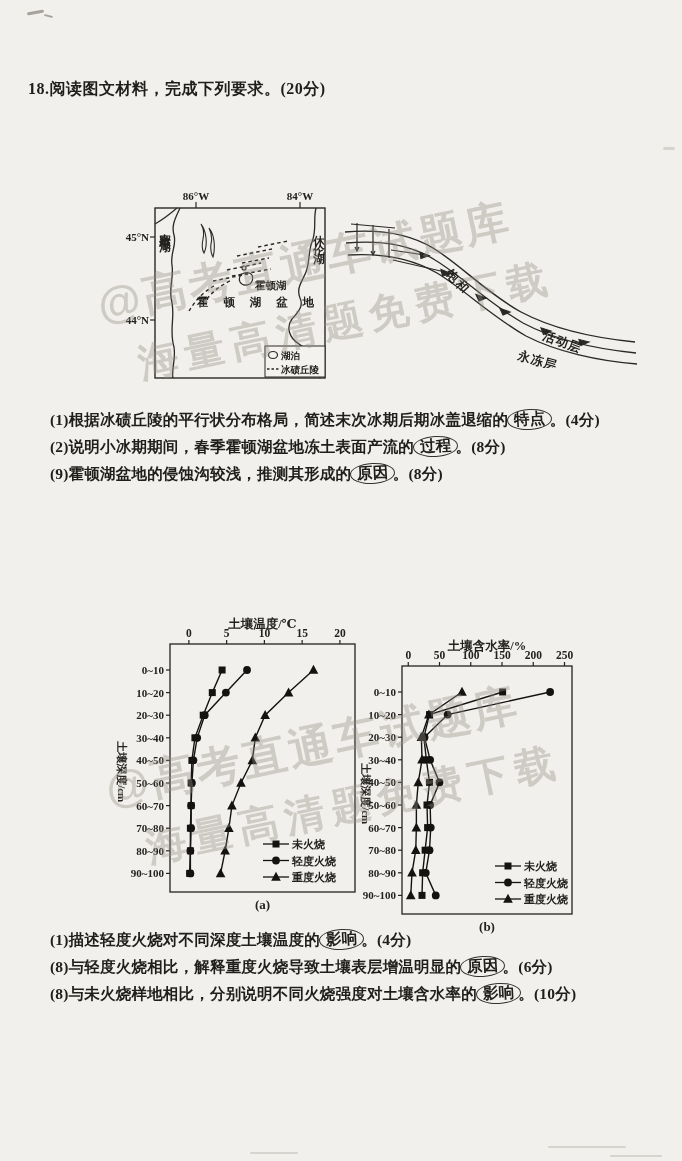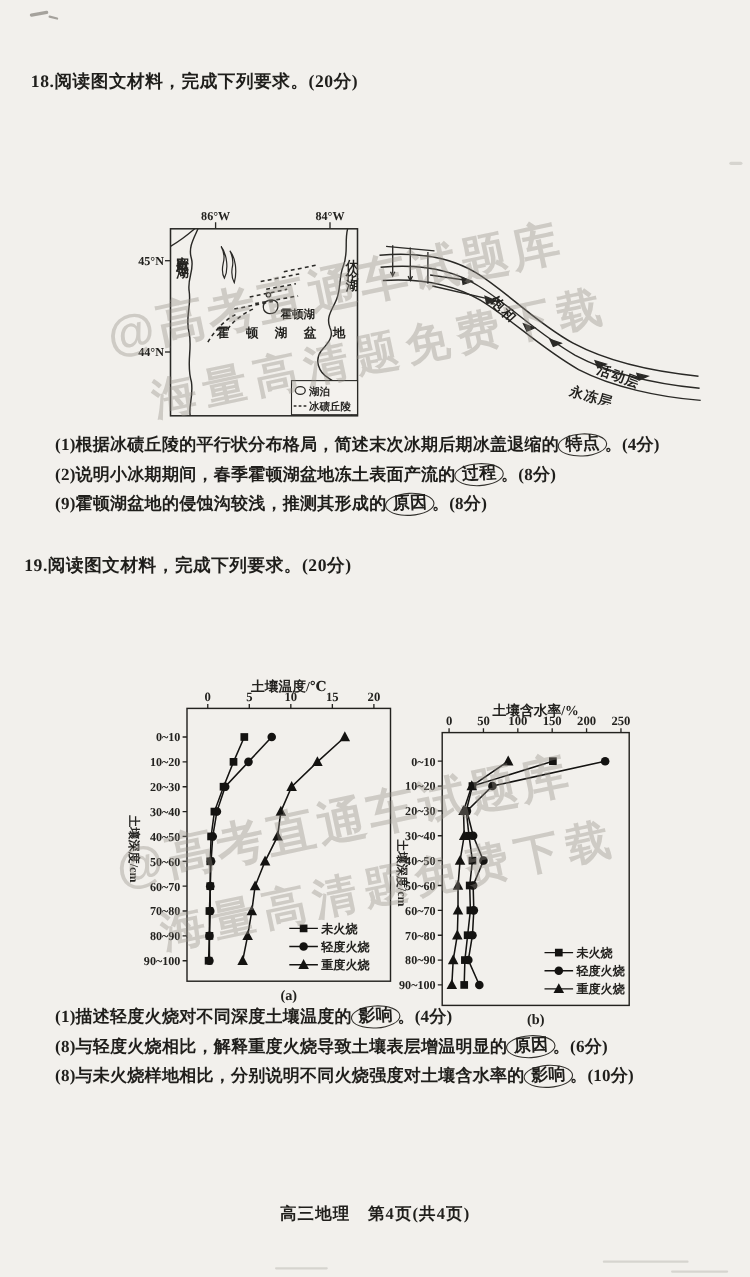--- a/index.html
+++ b/index.html
@@ -3,21 +3,21 @@
 <meta charset="utf-8">
 <style>
   html,body{margin:0;padding:0;}
   body{background:#ddd;}
   .page{
     position:relative; width:682px; height:1161px; overflow:hidden;
     background:#f2f0ec;
     color:#1f1e1b;
     font-family:"Liberation Serif","DejaVu Serif",serif;
   }
-  .txt{position:absolute; font-weight:600;}
+  .txt{position:absolute; font-weight:600;margin-top:15px;}
   .q-title{font-size:16px; letter-spacing:.5px;}
   .para{font-size:15.5px; line-height:22.5px; width:614px; text-align:justify; text-indent:2em; letter-spacing:.3px;}
   .qline{font-size:15.5px; line-height:27px; white-space:nowrap; letter-spacing:.2px;}
   .circle{
     display:inline-block; border:1.7px solid #33312d; border-radius:50%;
     padding:0 6px 2px 6px; margin:0 -3px 0 -1px; line-height:17px;
     transform:rotate(-3deg); position:relative; top:-1px;
   }
   .figure{position:absolute;}
   .v-label{
@@ -150,21 +150,20 @@
   <div class="txt qline" style="left:50px;top:391px;">
     <span>(1)根据冰碛丘陵的平行状分布格局，简述末次冰期后期冰盖退缩的</span><span class="circle">特点</span><span>。(4分)</span>
   </div>
   <div class="txt qline" style="left:50px;top:418px;">
     <span>(2)说明小冰期期间，春季霍顿湖盆地冻土表面产流的</span><span class="circle">过程</span><span>。(8分)</span>
   </div>
   <div class="txt qline" style="left:50px;top:445px;">
     <span>(9)霍顿湖盆地的侵蚀沟较浅，推测其形成的</span><span class="circle">原因</span><span>。(8分)</span>
   </div>
 
-  <div class="txt q-title" style="left:22px;top:504px;">19.阅读图文材料，完成下列要求。(20分)</div>
 
   <div class="chart" style="left:108px;top:615px;width:252px;height:300px;"><svg width="252" height="300">
         <text x="154.5" y="13" text-anchor="middle" font-size="12.5">土壤温度/℃</text>
         <rect x="62" y="29" width="185" height="248" fill="none" stroke="#23221f" stroke-width="1.3"></rect>
         <line x1="80.87755102040816" y1="29" x2="80.87755102040816" y2="25" stroke="#23221f" stroke-width="1.2"></line>
         <text x="80.87755102040816" y="22" text-anchor="middle" font-size="11.5">0</text>
         <line x1="118.63265306122449" y1="29" x2="118.63265306122449" y2="25" stroke="#23221f" stroke-width="1.2"></line>
         <text x="118.63265306122449" y="22" text-anchor="middle" font-size="11.5">5</text>
         <line x1="156.3877551020408" y1="29" x2="156.3877551020408" y2="25" stroke="#23221f" stroke-width="1.2"></line>
         <text x="156.3877551020408" y="22" text-anchor="middle" font-size="11.5">10</text>
@@ -321,14 +320,13 @@
   <div class="txt qline" style="left:50px;top:911px;">
     <span>(1)描述轻度火烧对不同深度土壤温度的</span><span class="circle">影响</span><span>。(4分)</span>
   </div>
   <div class="txt qline" style="left:50px;top:938px;">
     <span>(8)与轻度火烧相比，解释重度火烧导致土壤表层增温明显的</span><span class="circle">原因</span><span>。(6分)</span>
   </div>
   <div class="txt qline" style="left:50px;top:965px;">
     <span>(8)与未火烧样地相比，分别说明不同火烧强度对土壤含水率的</span><span class="circle">影响</span><span>。(10分)</span>
   </div>
 
-  <div class="footer">高三地理　第4页(共4页)</div>
 </div>
 
 </body></html>

